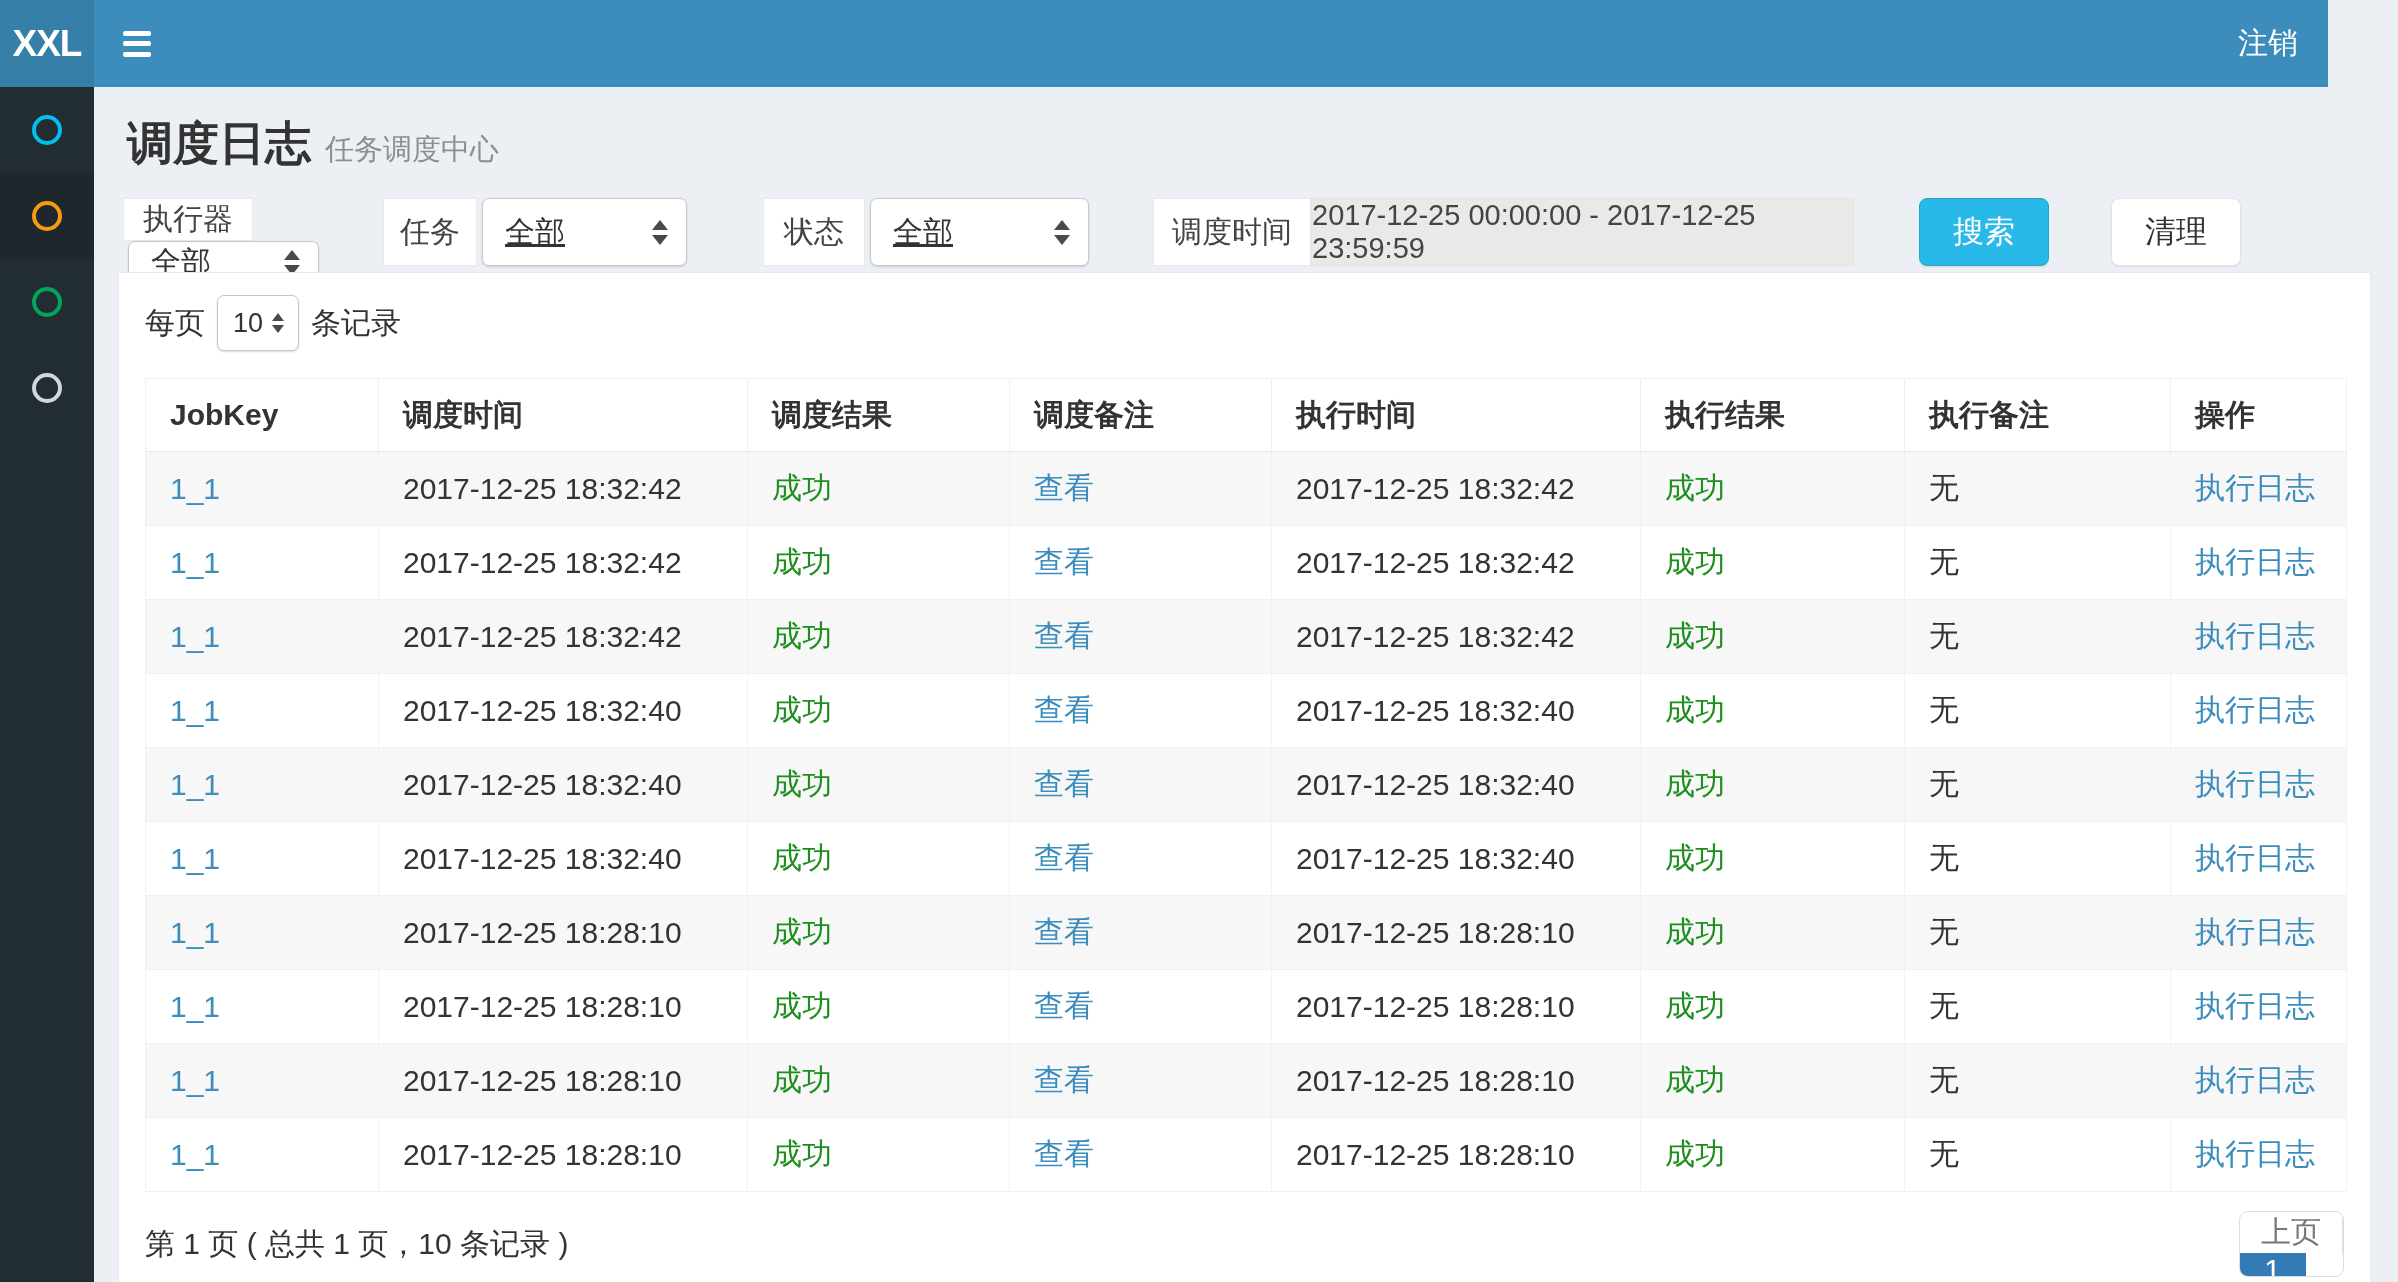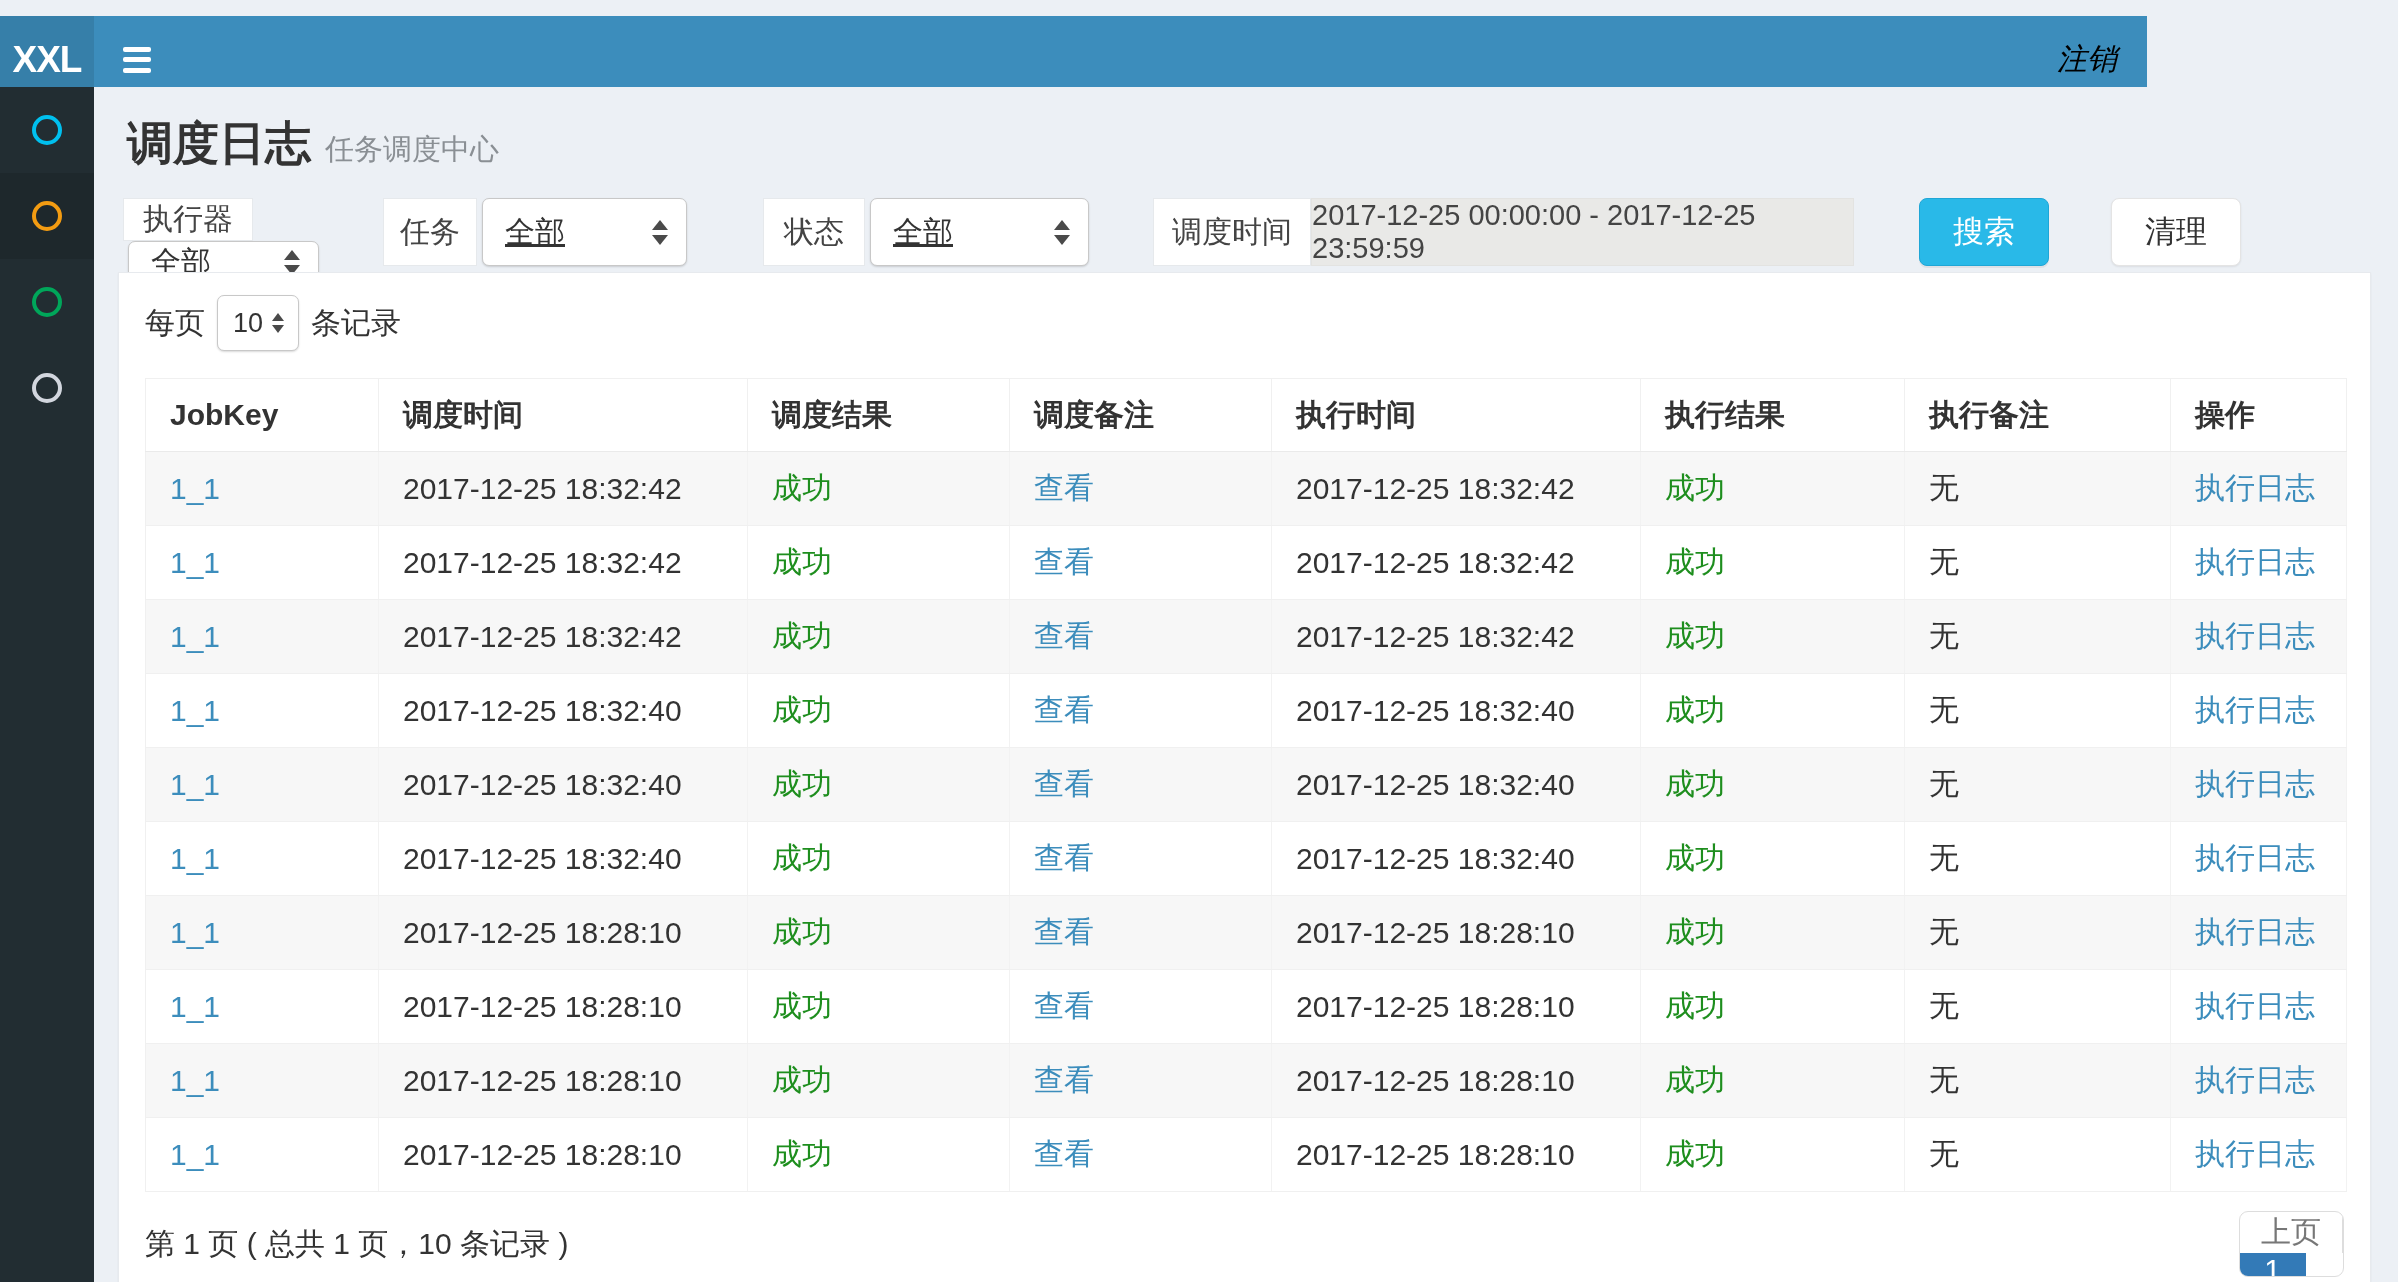--- a/index.html
+++ b/index.html
@@ -3,28 +3,28 @@
 <meta charset="utf-8">
 <style>
   html,body{margin:0;padding:0;}
   body{
     width:2398px;height:1282px;overflow:hidden;
     font-family:"Liberation Sans","DejaVu Sans",sans-serif;
     background:#ecf0f5;color:#333;
     position:relative;
   }
   
-  .topbar{position:absolute;top:16px;left:0;width:2147px;height:87px;display:flex;}
+  .topbar{position:absolute;top:0;left:0;width:2328px;height:87px;display:flex;}
   .logo{width:94px;height:87px;background:#367fa9;display:flex;align-items:center;justify-content:center;}
   .logo span{color:#fff;font-weight:bold;font-size:37px;letter-spacing:-1px;}
   .navbar{flex:1;height:87px;background:#3c8dbc;display:flex;align-items:center;}
   .hamburger{margin-left:29px;width:28px;height:26px;display:flex;flex-direction:column;justify-content:space-between;cursor:pointer;}
   .hamburger i{display:block;height:5px;background:#fff;border-radius:2px;}
   .nav-spacer{flex:1;}
-  .logout{color:#000000;font-size:30px;margin-right:22px;padding:10px 8px;cursor:pointer;font-style:italic;}
+  .logout{color:#ffffff;font-size:30px;margin-right:22px;padding:10px 8px;cursor:pointer;}
   
   .sidebar{position:absolute;top:87px;left:0;width:94px;bottom:0;background:#222d32;}
   .side-item{width:94px;height:86px;display:flex;align-items:center;justify-content:center;cursor:pointer;}
   .side-item.active{background:#1e282c;}
   .circle-icon{width:22px;height:22px;border-radius:50%;border:4px solid #888;}
   
   .content{position:absolute;top:87px;left:94px;right:0;bottom:0;background:#ecf0f5;}
   .page-header{position:absolute;top:26px;left:33px;white-space:nowrap;}
   .page-title{font-size:46px;font-weight:bold;color:#333;}
   .page-subtitle{font-size:29px;color:#8a8f94;margin-left:14px;}

